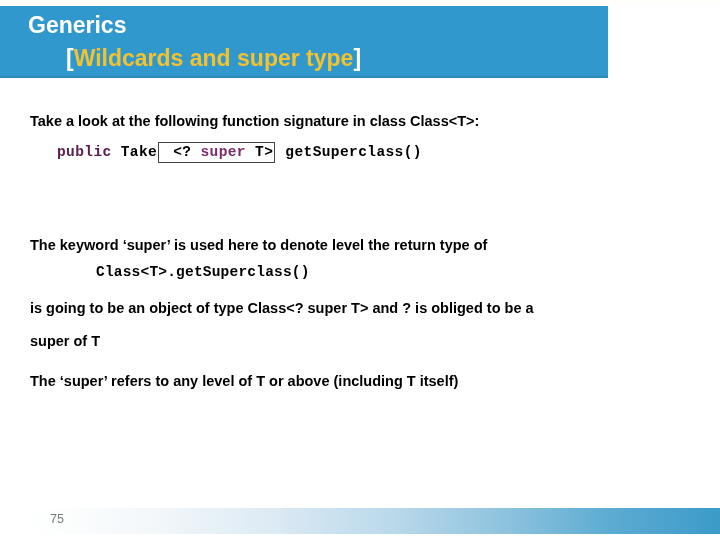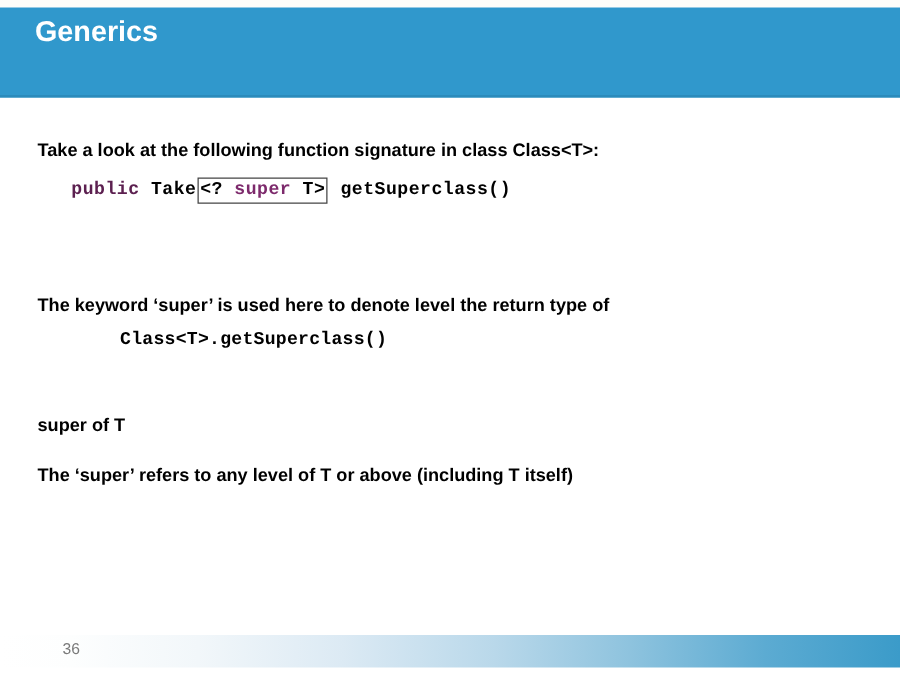--- a/index.html
+++ b/index.html
@@ -31,21 +31,21 @@
     width: 720px;
     height: 6px;
     background: #fefefa;
   }
 
   
   .banner {
     position: absolute;
     left: 0;
     top: 6px;
-    width: 720px;
+    width: 608px;
     height: 72px;
     background: #3098cc;
     box-sizing: border-box;
     border-bottom: 2px solid #2b8bbb;
   }
 
   .banner-title {
     position: absolute;
     left: 28px;
     top: 6px;
@@ -110,21 +110,21 @@
   .code-signature {
     left: 30px;
     top: 66px;
   }
   .code-signature .kw {
     color: #5c2050;
     margin-left: 27px;
   }
   .code-signature .boxed {
     border: 1px solid #444444;
-    padding: 1px 1px 2px 1px;
+    padding: 1px 1px 2px 14px;
     margin: 0 1px;
   }
   .code-signature .boxed .kw-super {
     color: #7d2a6c;
   }
 
   .code-call {
     left: 96px;
     top: 186px;
     letter-spacing: 0.2px;
@@ -160,37 +160,41 @@
 </style>
 </head>
 <body>
 
 <div class="slide">
 
   <div class="top-strip"></div>
 
   <div class="banner">
     <div class="banner-title">Generics</div>
+    <div class="banner-subtitle">
+      <span class="bracket">[</span><span class="inner">Wildcards and super type</span><span class="bracket">]</span>
+    </div>
   </div>
 
   <div class="content">
 
     <div class="para p-intro">Take a look at the following function signature in class Class&lt;T&gt;:</div>
 
     <div class="code-line code-signature">
       <span class="kw">public</span><span> Take</span><span class="boxed"><span>&lt;?</span><span> </span><span class="kw-super">super</span><span> </span><span>T&gt;</span></span><span> getSuperclass()</span>
     </div>
 
     <div class="para p-keyword">The keyword ‘super’ is used here to denote level the return type of</div>
 
     <div class="code-line code-call">Class&lt;T&gt;.getSuperclass()</div>
 
+    <div class="para p-going">is going to be an object of type Class&lt;? super T&gt; and ? is obliged to be a</div>
 
     <div class="para p-refers">The ‘super’ refers to any level of T or above (including T itself)</div>
 
     <div class="para p-super-of-t">super of T</div>
 
   </div>
 
   <div class="footer-bar"></div>
-  <div class="page-number">36</div>
+  <div class="page-number">75</div>
 
 </div>
 
 </body></html>

